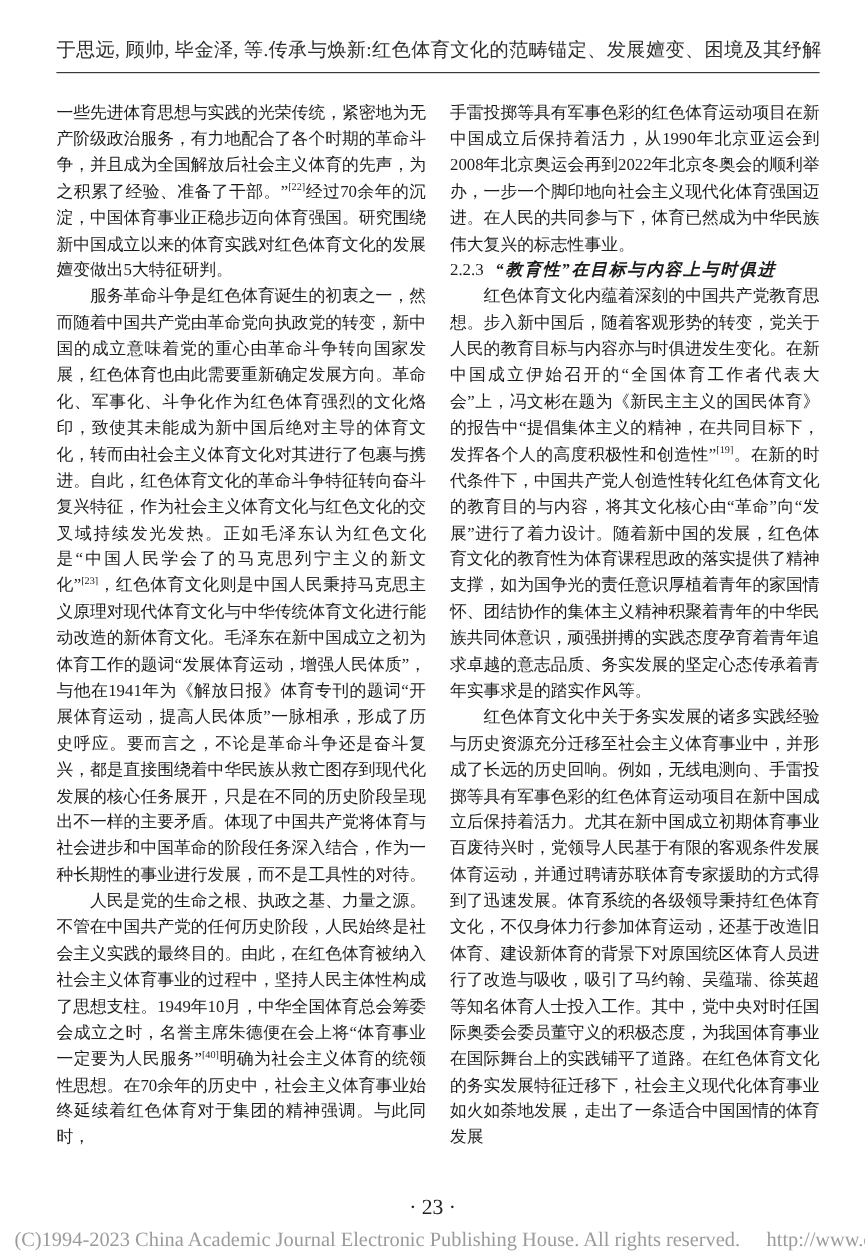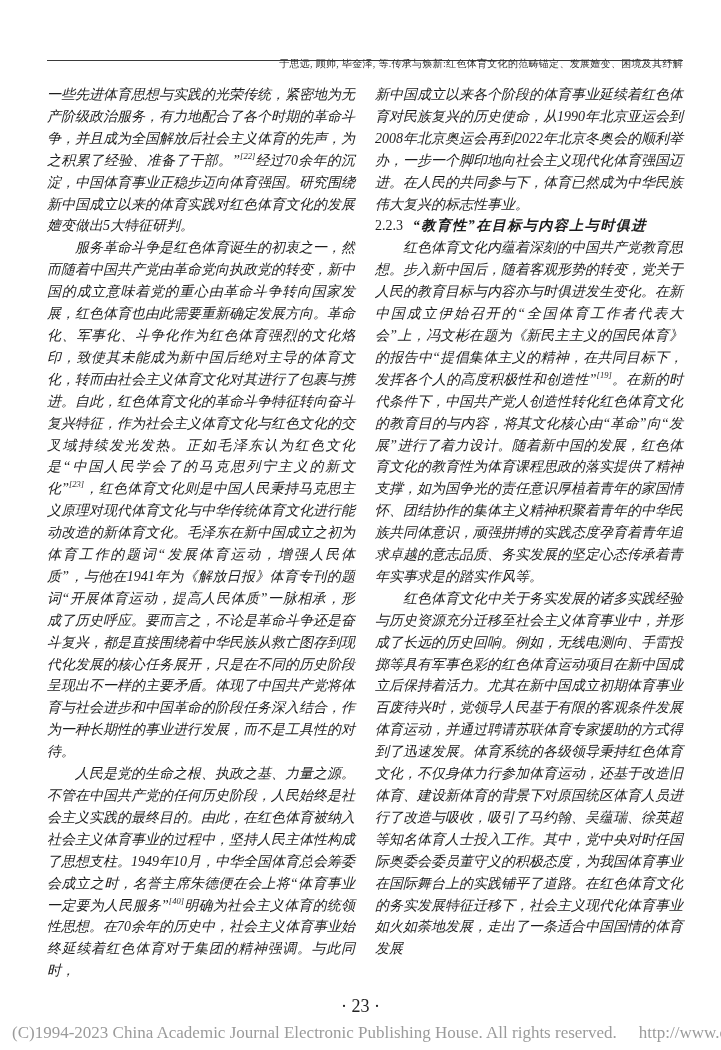--- a/index.html
+++ b/index.html
@@ -5,43 +5,43 @@
   html,body{margin:0;padding:0;background:#ffffff;}
   .page{
     position:relative;
     width:721px;height:1050px;
     background:#ffffff;
     font-family:"Liberation Serif","DejaVu Serif",serif;
     color:#1e1e1e;
     overflow:hidden;
   }
   .running-header{
-    position:absolute;top:57px;left:47px;width:636px;
+    position:absolute;top:32px;left:47px;width:636px;
     text-align:right;
-    font-size:10px;
+    font-size:16px;
     letter-spacing:0.3px;
     color:#2e2e2e;
     white-space:nowrap;
   }
   .header-rule{
     position:absolute;top:60px;left:47px;width:636px;
     border:none;border-top:1.6px solid #3a3a3a;margin:0;
   }
   .columns{
     position:absolute;top:84px;left:47px;width:636px;
     display:flex;justify-content:space-between;
   }
   .column{
     width:308px;
     font-size:14px;
     line-height:21.9px;
     text-align:justify;
     color:#1c1c1c;
   }
-  .body-para{margin:0;text-indent:2em;font-style:italic;}
+  .body-para{margin:0;text-indent:2em;}
   .body-para.cont{text-indent:0;}
   .sec-heading{margin:0;font-size:14px;line-height:21.9px;white-space:normal;}
   .h-num{font-style:normal;margin-right:0.7em;margin-top:32px;}
   .h-title{font-style:italic;letter-spacing:1.5px;font-weight:bold;}
   sup.ref{
     font-size:8.5px;
     line-height:0;
     vertical-align:super;
     letter-spacing:0;
   }
@@ -65,21 +65,21 @@
   <div class="running-header">于思远, 顾帅, 毕金泽, 等.传承与焕新:红色体育文化的范畴锚定、发展嬗变、困境及其纾解</div>
   <hr class="header-rule">
 
   <div class="columns">
     <div class="column">
         <p class="body-para cont">一些先进体育思想与实践的光荣传统，紧密地为无产阶级政治服务，有力地配合了各个时期的革命斗争，并且成为全国解放后社会主义体育的先声，为之积累了经验、准备了干部。”<sup class="ref">[22]</sup>经过70余年的沉淀，中国体育事业正稳步迈向体育强国。研究围绕新中国成立以来的体育实践对红色体育文化的发展嬗变做出5大特征研判。</p>
         <p class="body-para">服务革命斗争是红色体育诞生的初衷之一，然而随着中国共产党由革命党向执政党的转变，新中国的成立意味着党的重心由革命斗争转向国家发展，红色体育也由此需要重新确定发展方向。革命化、军事化、斗争化作为红色体育强烈的文化烙印，致使其未能成为新中国后绝对主导的体育文化，转而由社会主义体育文化对其进行了包裹与携进。自此，红色体育文化的革命斗争特征转向奋斗复兴特征，作为社会主义体育文化与红色文化的交叉域持续发光发热。正如毛泽东认为红色文化是“中国人民学会了的马克思列宁主义的新文化”<sup class="ref">[23]</sup>，红色体育文化则是中国人民秉持马克思主义原理对现代体育文化与中华传统体育文化进行能动改造的新体育文化。毛泽东在新中国成立之初为体育工作的题词“发展体育运动，增强人民体质”，与他在1941年为《解放日报》体育专刊的题词“开展体育运动，提高人民体质”一脉相承，形成了历史呼应。要而言之，不论是革命斗争还是奋斗复兴，都是直接围绕着中华民族从救亡图存到现代化发展的核心任务展开，只是在不同的历史阶段呈现出不一样的主要矛盾。体现了中国共产党将体育与社会进步和中国革命的阶段任务深入结合，作为一种长期性的事业进行发展，而不是工具性的对待。</p>
         <p class="body-para">人民是党的生命之根、执政之基、力量之源。不管在中国共产党的任何历史阶段，人民始终是社会主义实践的最终目的。由此，在红色体育被纳入社会主义体育事业的过程中，坚持人民主体性构成了思想支柱。1949年10月，中华全国体育总会筹委会成立之时，名誉主席朱德便在会上将“体育事业一定要为人民服务”<sup class="ref">[40]</sup>明确为社会主义体育的统领性思想。在70余年的历史中，社会主义体育事业始终延续着红色体育对于集团的精神强调。与此同时，</p>
       </div>
     <div class="column">
-        <p class="body-para cont">新中国成立以来各个阶段的体育事业延续着红色体育对民族复兴的历史使命，从1990年北京亚运会到2008年北京奥运会再到2022年北京冬奥会的顺利举办，一步一个脚印地向社会主义现代化体育强国迈进。在人民的共同参与下，体育已然成为中华民族伟大复兴的标志性事业。</p>
+        <p class="body-para cont">手雷投掷等具有军事色彩的红色体育运动项目在新中国成立后保持着活力，从1990年北京亚运会到2008年北京奥运会再到2022年北京冬奥会的顺利举办，一步一个脚印地向社会主义现代化体育强国迈进。在人民的共同参与下，体育已然成为中华民族伟大复兴的标志性事业。</p>
         <div class="sec-heading"><span class="h-num">2.2.3</span><span class="h-title">“教育性”在目标与内容上与时俱进</span></div>
         <p class="body-para">红色体育文化内蕴着深刻的中国共产党教育思想。步入新中国后，随着客观形势的转变，党关于人民的教育目标与内容亦与时俱进发生变化。在新中国成立伊始召开的“全国体育工作者代表大会”上，冯文彬在题为《新民主主义的国民体育》的报告中“提倡集体主义的精神，在共同目标下，发挥各个人的高度积极性和创造性”<sup class="ref">[19]</sup>。在新的时代条件下，中国共产党人创造性转化红色体育文化的教育目的与内容，将其文化核心由“革命”向“发展”进行了着力设计。随着新中国的发展，红色体育文化的教育性为体育课程思政的落实提供了精神支撑，如为国争光的责任意识厚植着青年的家国情怀、团结协作的集体主义精神积聚着青年的中华民族共同体意识，顽强拼搏的实践态度孕育着青年追求卓越的意志品质、务实发展的坚定心态传承着青年实事求是的踏实作风等。</p>
         <p class="body-para">红色体育文化中关于务实发展的诸多实践经验与历史资源充分迁移至社会主义体育事业中，并形成了长远的历史回响。例如，无线电测向、手雷投掷等具有军事色彩的红色体育运动项目在新中国成立后保持着活力。尤其在新中国成立初期体育事业百废待兴时，党领导人民基于有限的客观条件发展体育运动，并通过聘请苏联体育专家援助的方式得到了迅速发展。体育系统的各级领导秉持红色体育文化，不仅身体力行参加体育运动，还基于改造旧体育、建设新体育的背景下对原国统区体育人员进行了改造与吸收，吸引了马约翰、吴蕴瑞、徐英超等知名体育人士投入工作。其中，党中央对时任国际奥委会委员董守义的积极态度，为我国体育事业在国际舞台上的实践铺平了道路。在红色体育文化的务实发展特征迁移下，社会主义现代化体育事业如火如荼地发展，走出了一条适合中国国情的体育发展</p>
       </div>
   </div>
 
   <div class="page-number">· 23 ·</div>
 
   <div class="copyright-line"><span>(C)1994-2023 China Academic Journal Electronic Publishing House. All rights reserved.</span><span class="site">http://www.cnki.net</span></div>
 </div>

